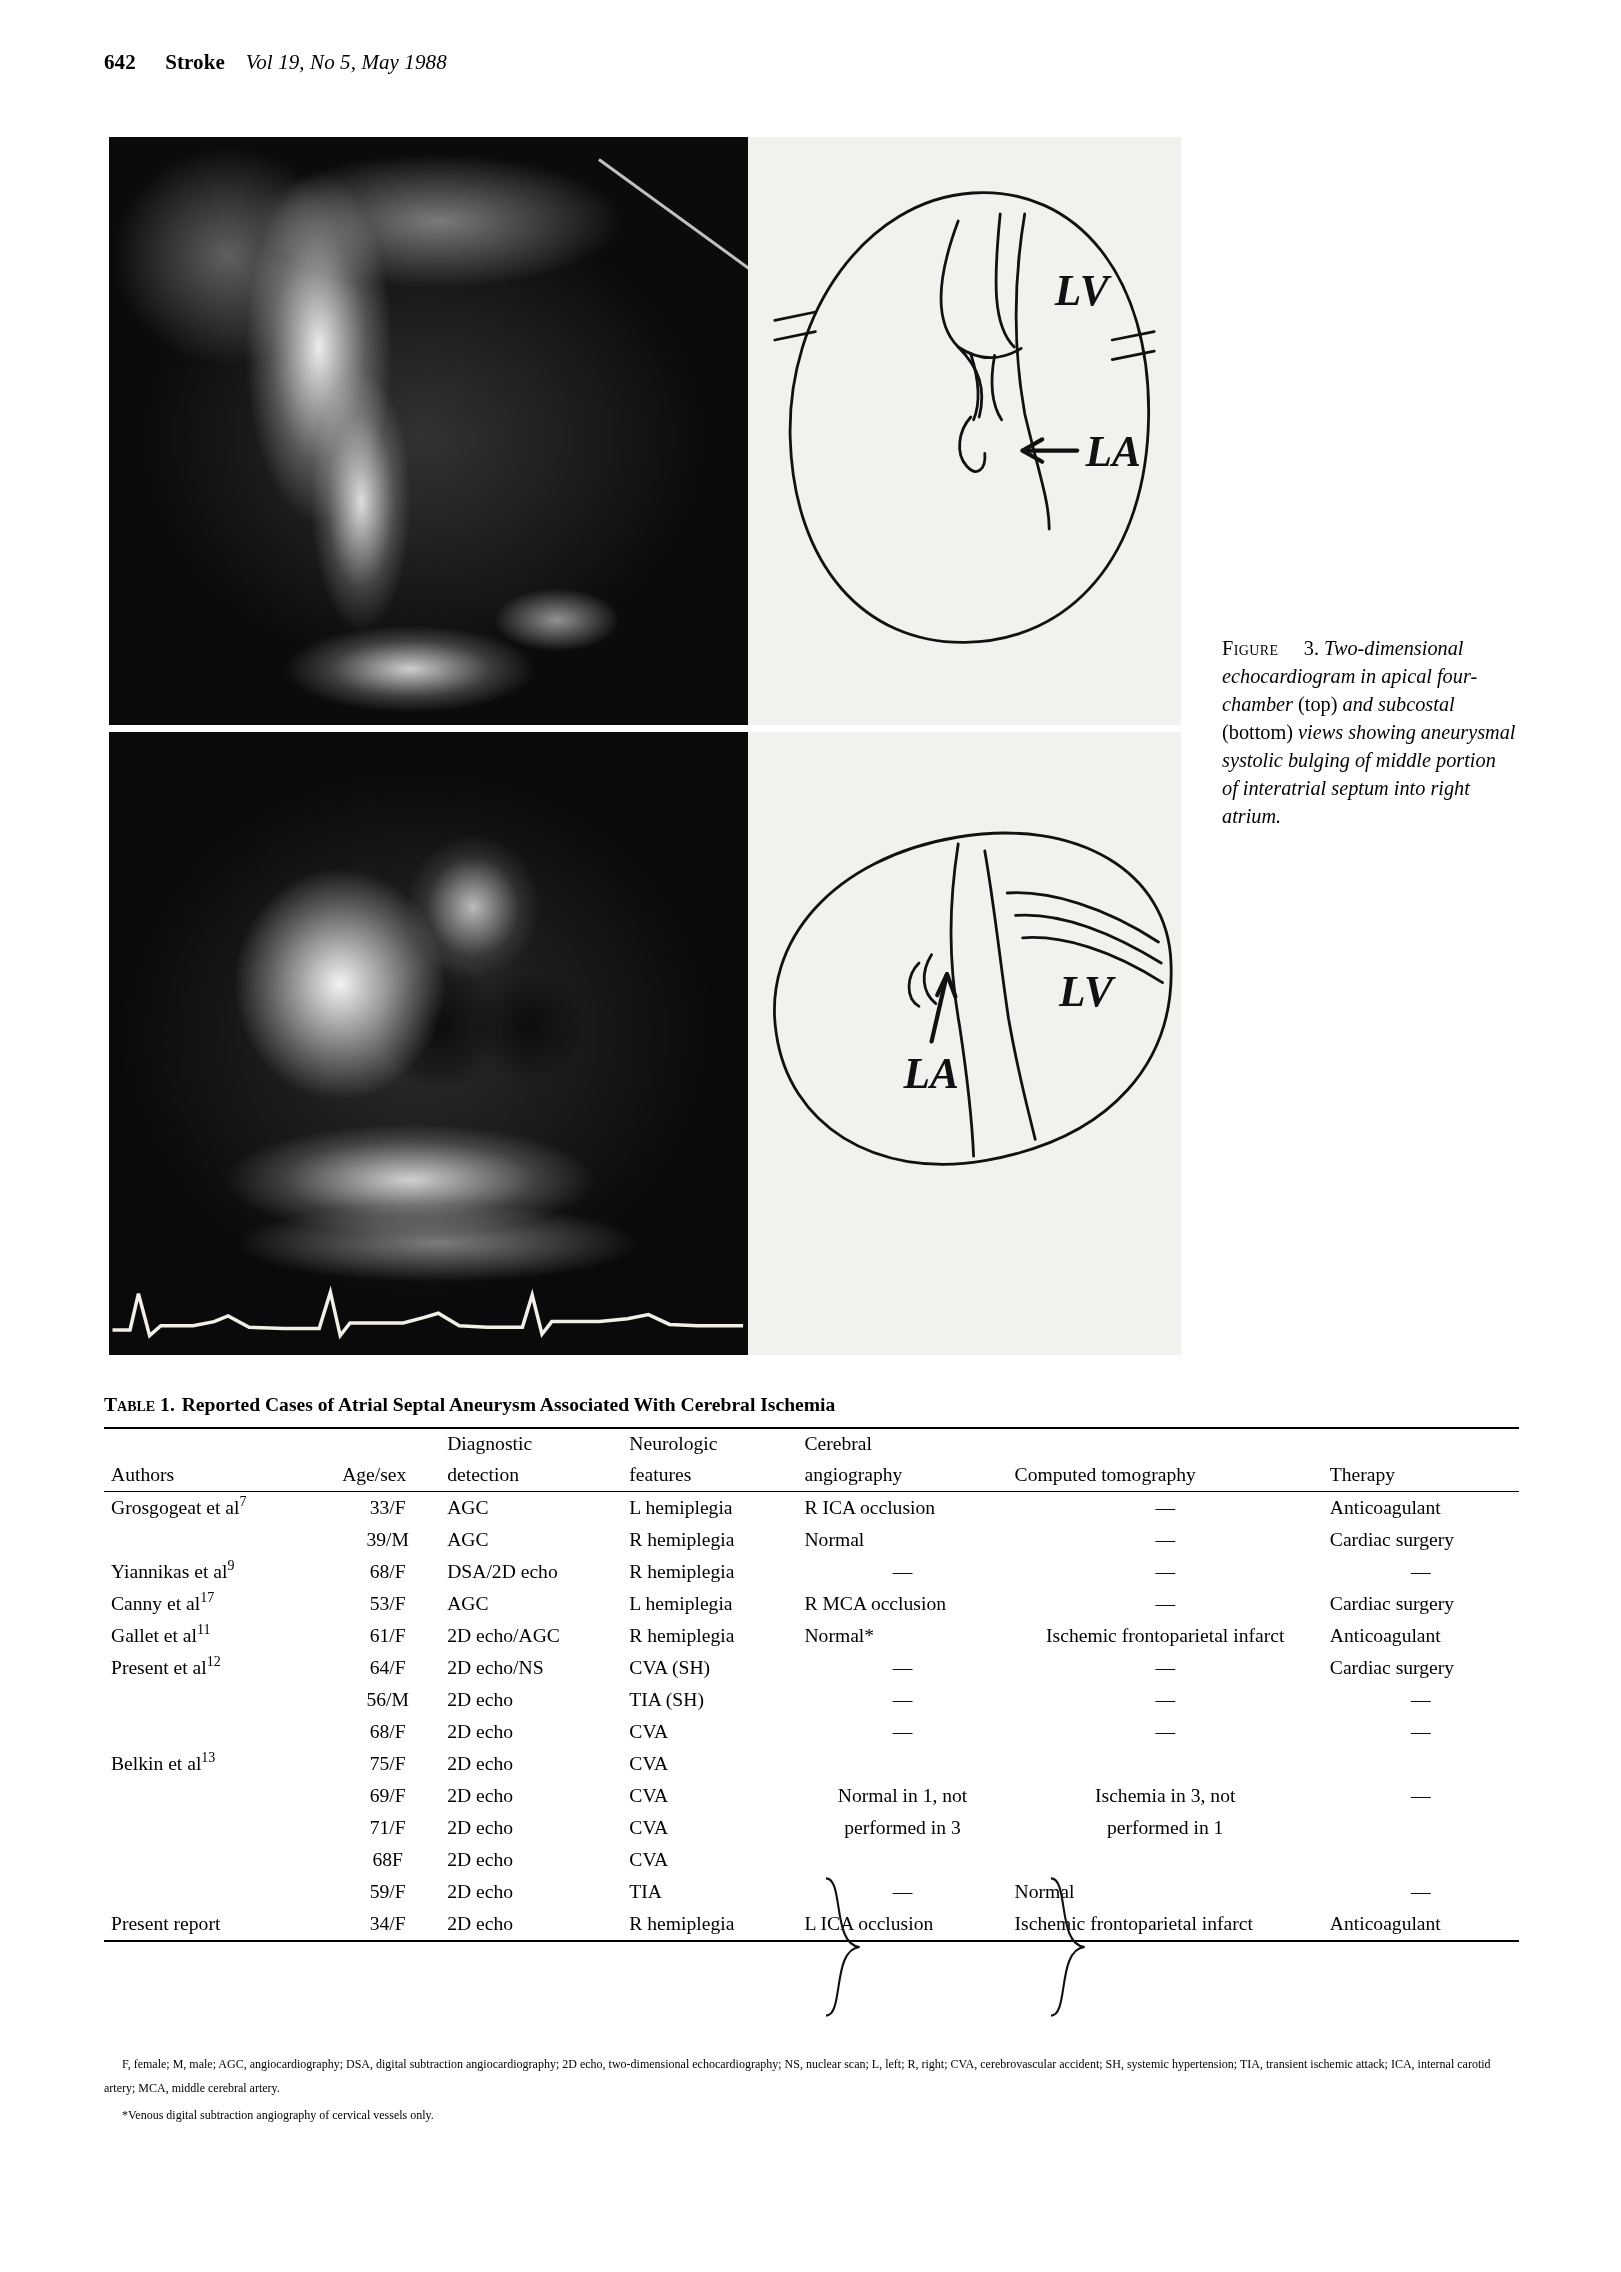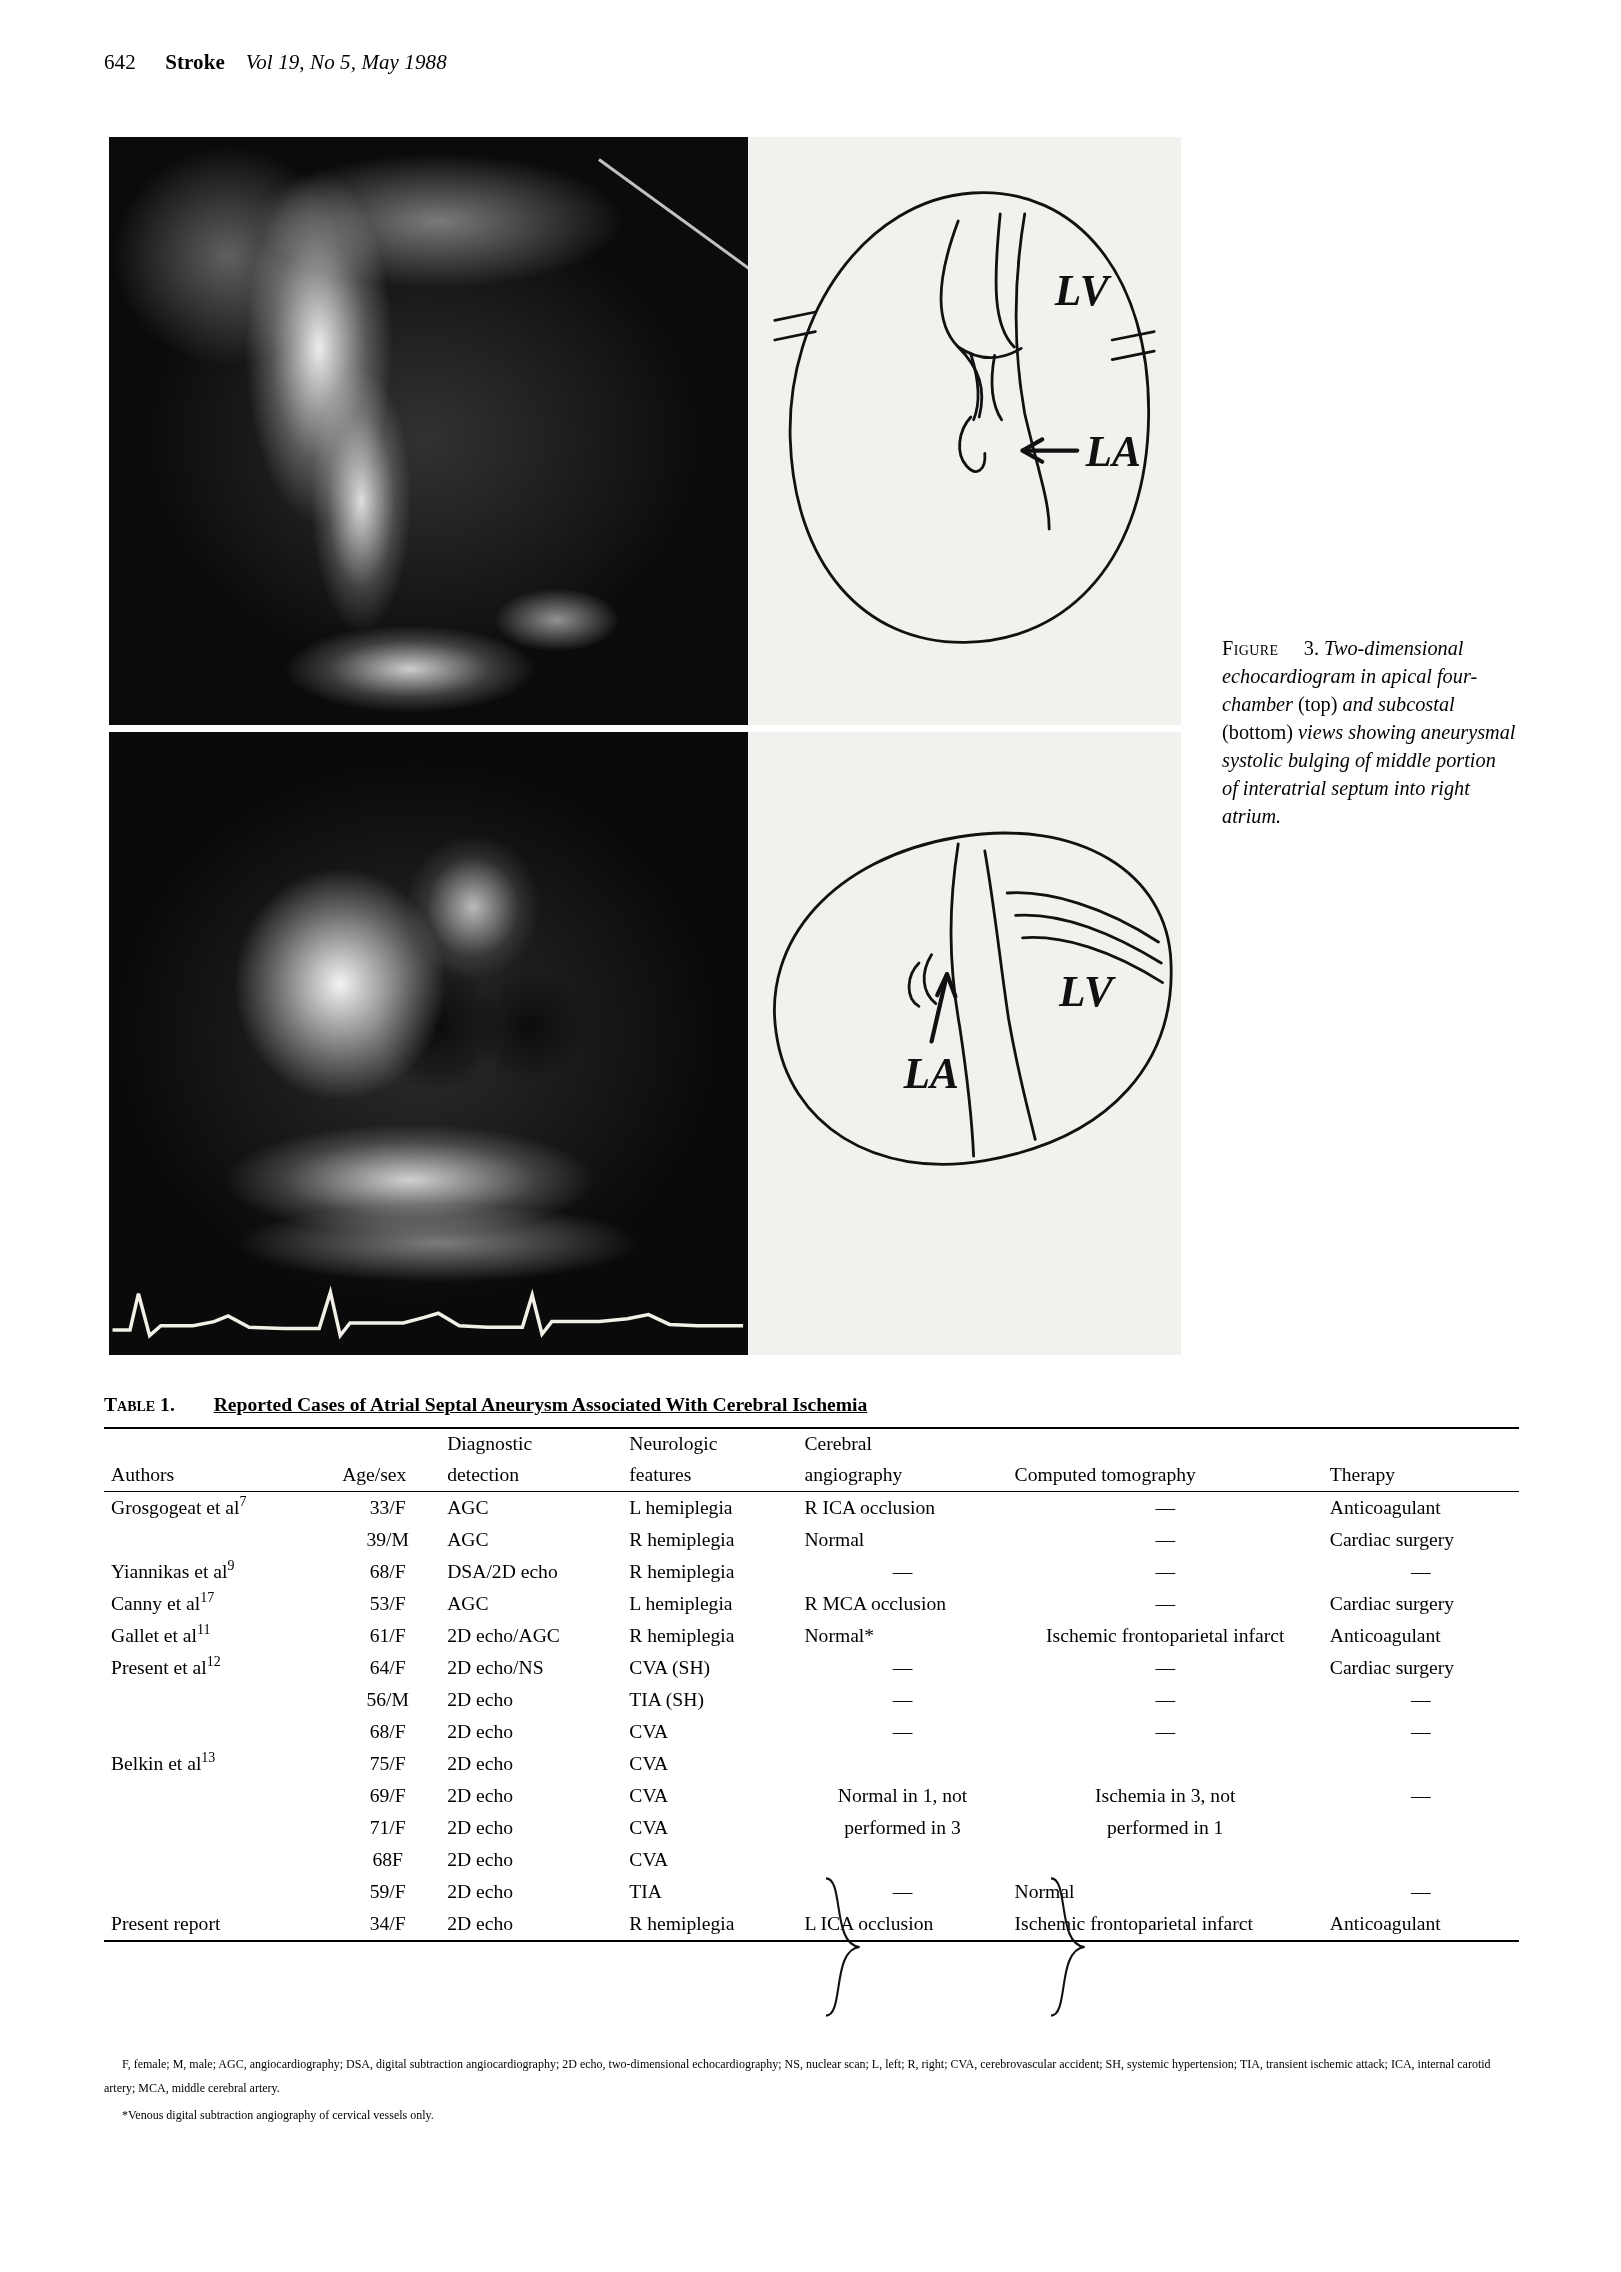--- a/index.html
+++ b/index.html
@@ -17,21 +17,21 @@
   }
 
   
   .running-head {
     position: absolute;
     left: 104px;
     top: 50px;
     font-size: 21px;
     letter-spacing: 0.1px;
   }
-  .running-head .pageno { margin-right: 24px; }
+  .running-head .pageno { margin-right: 24px; font-weight: bold; }
   .running-head .journal { font-weight: bold; margin-right: 15.4px; }
   .running-head .issue { font-style: italic; }
 
   
   .figure-block {
     position: absolute;
     left: 109px;
     top: 137px;
     width: 1252px;
     height: 1219px;
@@ -114,21 +114,21 @@
 
   
   .table-title {
     position: absolute;
     left: 104px;
     top: 1394px;
     font-size: 19.6px;
     font-weight: bold;
   }
   .table-title .tlabel { font-variant: small-caps; font-weight: bold; }
-  .table-title .ttext { margin-left: 34px; text-decoration: underline; }
+  .table-title .ttext { margin-left: 2px; }
 
   table.data {
     position: absolute;
     left: 104px;
     top: 1427px;
     width: 1415px;
     border-collapse: collapse;
     font-size: 19.6px;
   }
   table.data thead th {

